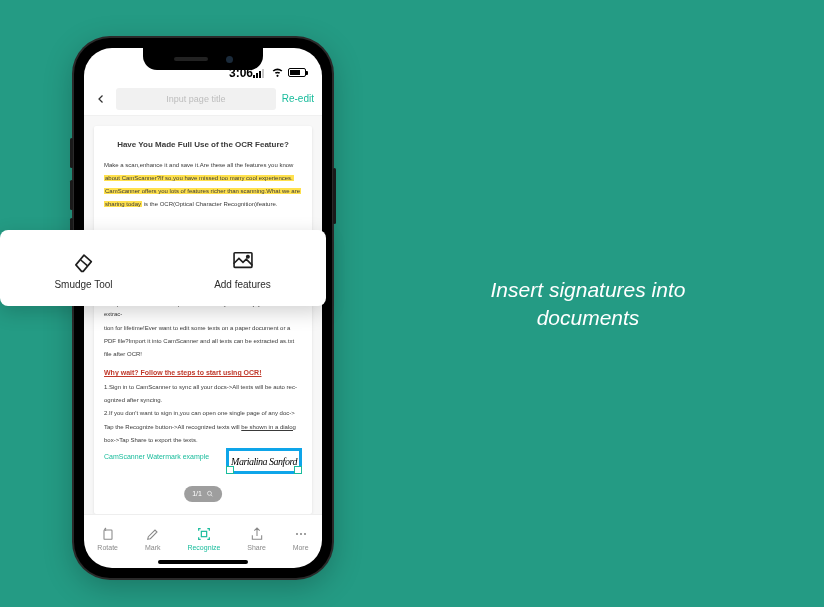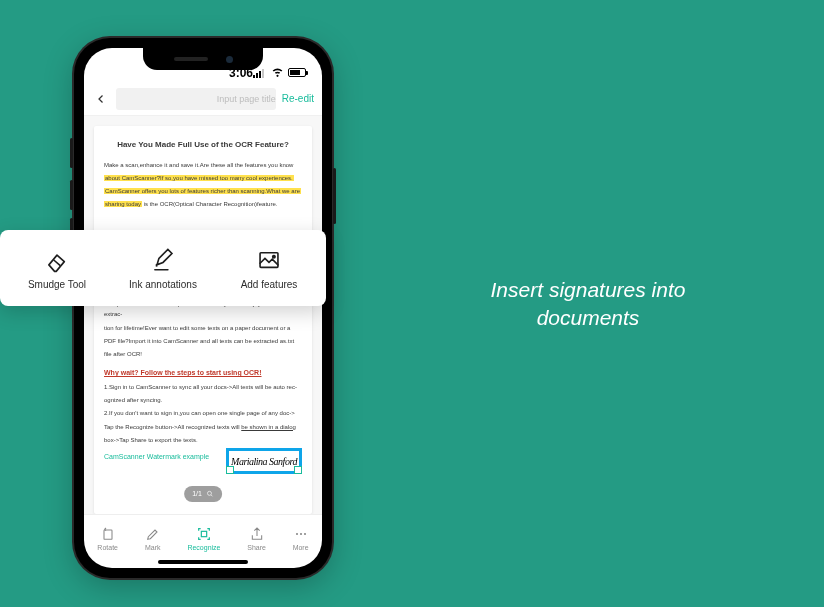--- a/index.html
+++ b/index.html
@@ -90,21 +90,21 @@
 .back svg { width:12px; height:12px; }
 .title-input {
   flex:1;
   height:22px;
   background:#f1f1f1;
   border-radius:3px;
   font-size:9px;
   color:#bdbdbd;
   display:flex;
   align-items:center;
-  justify-content:flex-end;
+  justify-content:center;
 }
 .reedit { font-size:10px; color:#19bc9c; font-weight:500; }
 .doc-area {
   flex:1;
   background:#f7f7f7;
   padding:10px 10px 0;
   overflow:hidden;
 }
 .page {
   background:#fff;
@@ -329,27 +329,20 @@
 <div class="popup">
   <div class="tool">
     <svg viewBox="0 0 32 32" fill="none" stroke="#1e1e1e" stroke-width="2" stroke-linejoin="round">
       <path d="M6 22l10-12 9 8-10 12H13z"></path>
         <path d="M12 16l8 7"></path>
     </svg>
     <span>Smudge Tool</span>
   </div>
   <div class="tool">
     <svg viewBox="0 0 32 32" fill="none" stroke="#1e1e1e" stroke-width="2" stroke-linecap="round">
-      <path d="M8 24l3-10L22 3l5 5-11 11-8 3z"></path>
-        <path d="M6 28h16"></path>
-    </svg>
-    <span>Ink annotations</span>
-  </div>
-  <div class="tool">
-    <svg viewBox="0 0 32 32" fill="none" stroke="#1e1e1e" stroke-width="2" stroke-linecap="round">
       <rect x="5" y="7" width="22" height="18" rx="1"></rect>
         <path d="M5 20l6-6 5 5 4-4 7 7"></path>
         <circle cx="22" cy="12" r="1.5" fill="#1e1e1e"></circle>
     </svg>
     <span>Add features</span>
   </div>
 </div>
 
 <div class="tagline">
   <div>Insert signatures into</div>

